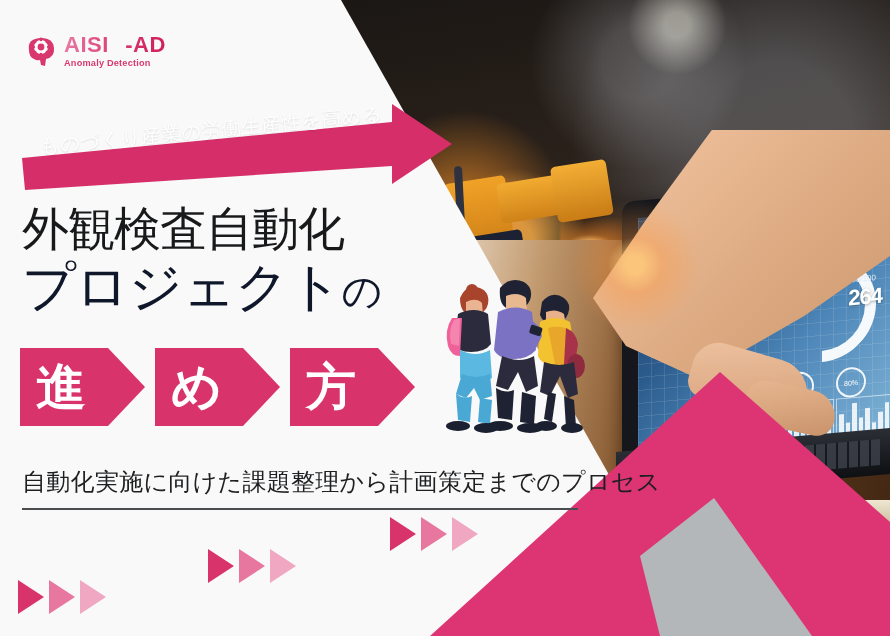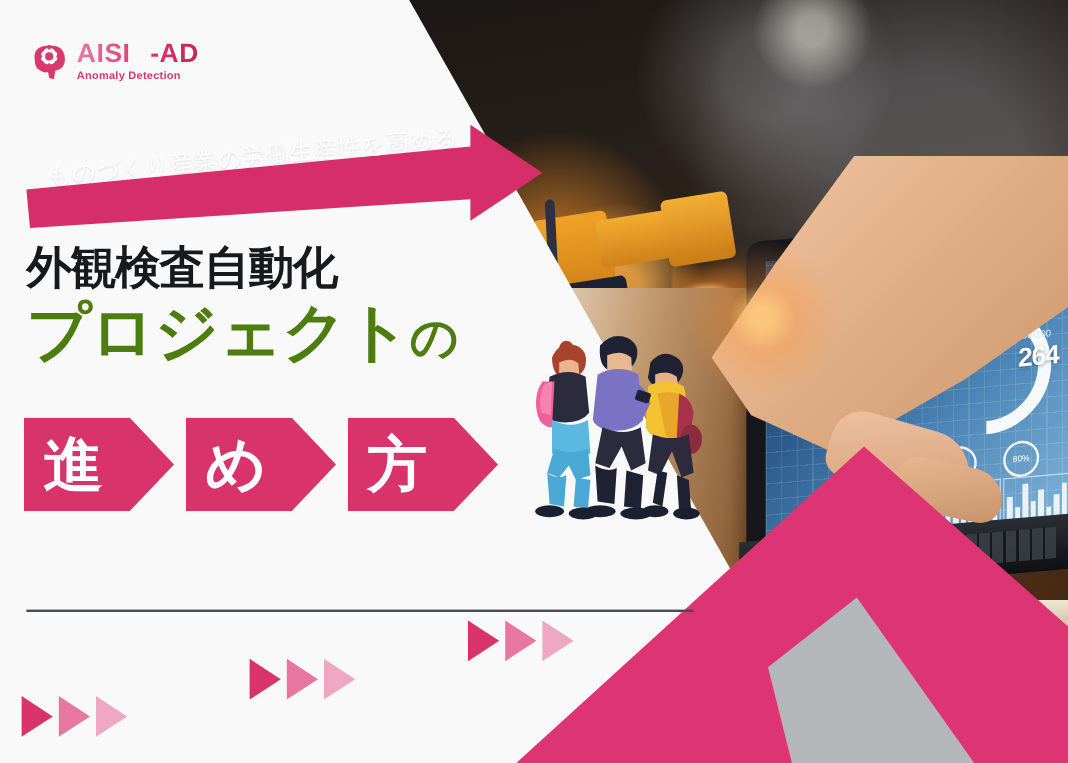--- a/index.html
+++ b/index.html
@@ -218,22 +218,22 @@
   .ribbon-wrap{position:absolute;left:0px;top:100px;width:480px;height:90px;z-index:21;}
   .ribbon-text{
     position:absolute;left:40px;top:34px;
     color:#fff;font-size:19px;font-weight:500;letter-spacing:1px;
     transform:rotate(-5.5deg);transform-origin:left center;white-space:nowrap;
     text-shadow:0 1px 2px rgba(0,0,0,.12);
   }
 
   
   .headline{position:absolute;left:22px;top:205px;z-index:22;}
-  .h-line1{font-size:38px;font-weight:700;color:#17191b;letter-spacing:-1px;line-height:1.03;white-space:nowrap;}
-  .h-line2{font-size:53px;font-weight:700;color:#4d7c0f;letter-spacing:-1px;line-height:1.12;white-space:nowrap;margin-top:4px;}
+  .h-line1{font-size:47px;font-weight:400;color:#17191b;letter-spacing:-1px;line-height:1.03;white-space:nowrap;}
+  .h-line2{font-size:53px;font-weight:400;color:#0f172a;letter-spacing:-1px;line-height:1.12;white-space:nowrap;margin-top:4px;}
   .h-line2 .no{font-size:40px;}
 
   
   .chevrons{position:absolute;left:20px;top:348px;display:flex;gap:10px;z-index:22;}
   .chev{
     position:relative;width:125px;height:78px;background:#d9336c;
     clip-path:polygon(0 0, 88px 0, 125px 39px, 88px 78px, 0 78px);
     display:flex;align-items:center;justify-content:flex-start;
   }
   .chev span{
@@ -445,20 +445,21 @@
       <span>進</span>
     </div>
     <div class="chev">
       <span>め</span>
     </div>
     <div class="chev">
       <span>方</span>
     </div>
   </div>
 
+  <div class="subtitle">自動化実施に向けた課題整理から計画策定までのプロセス</div>
   <div class="sub-rule"></div>
 
   <div class="trio trio-a">
     <i></i>
     <i></i>
     <i></i>
   </div>
   <div class="trio trio-b">
     <i></i>
     <i></i>

